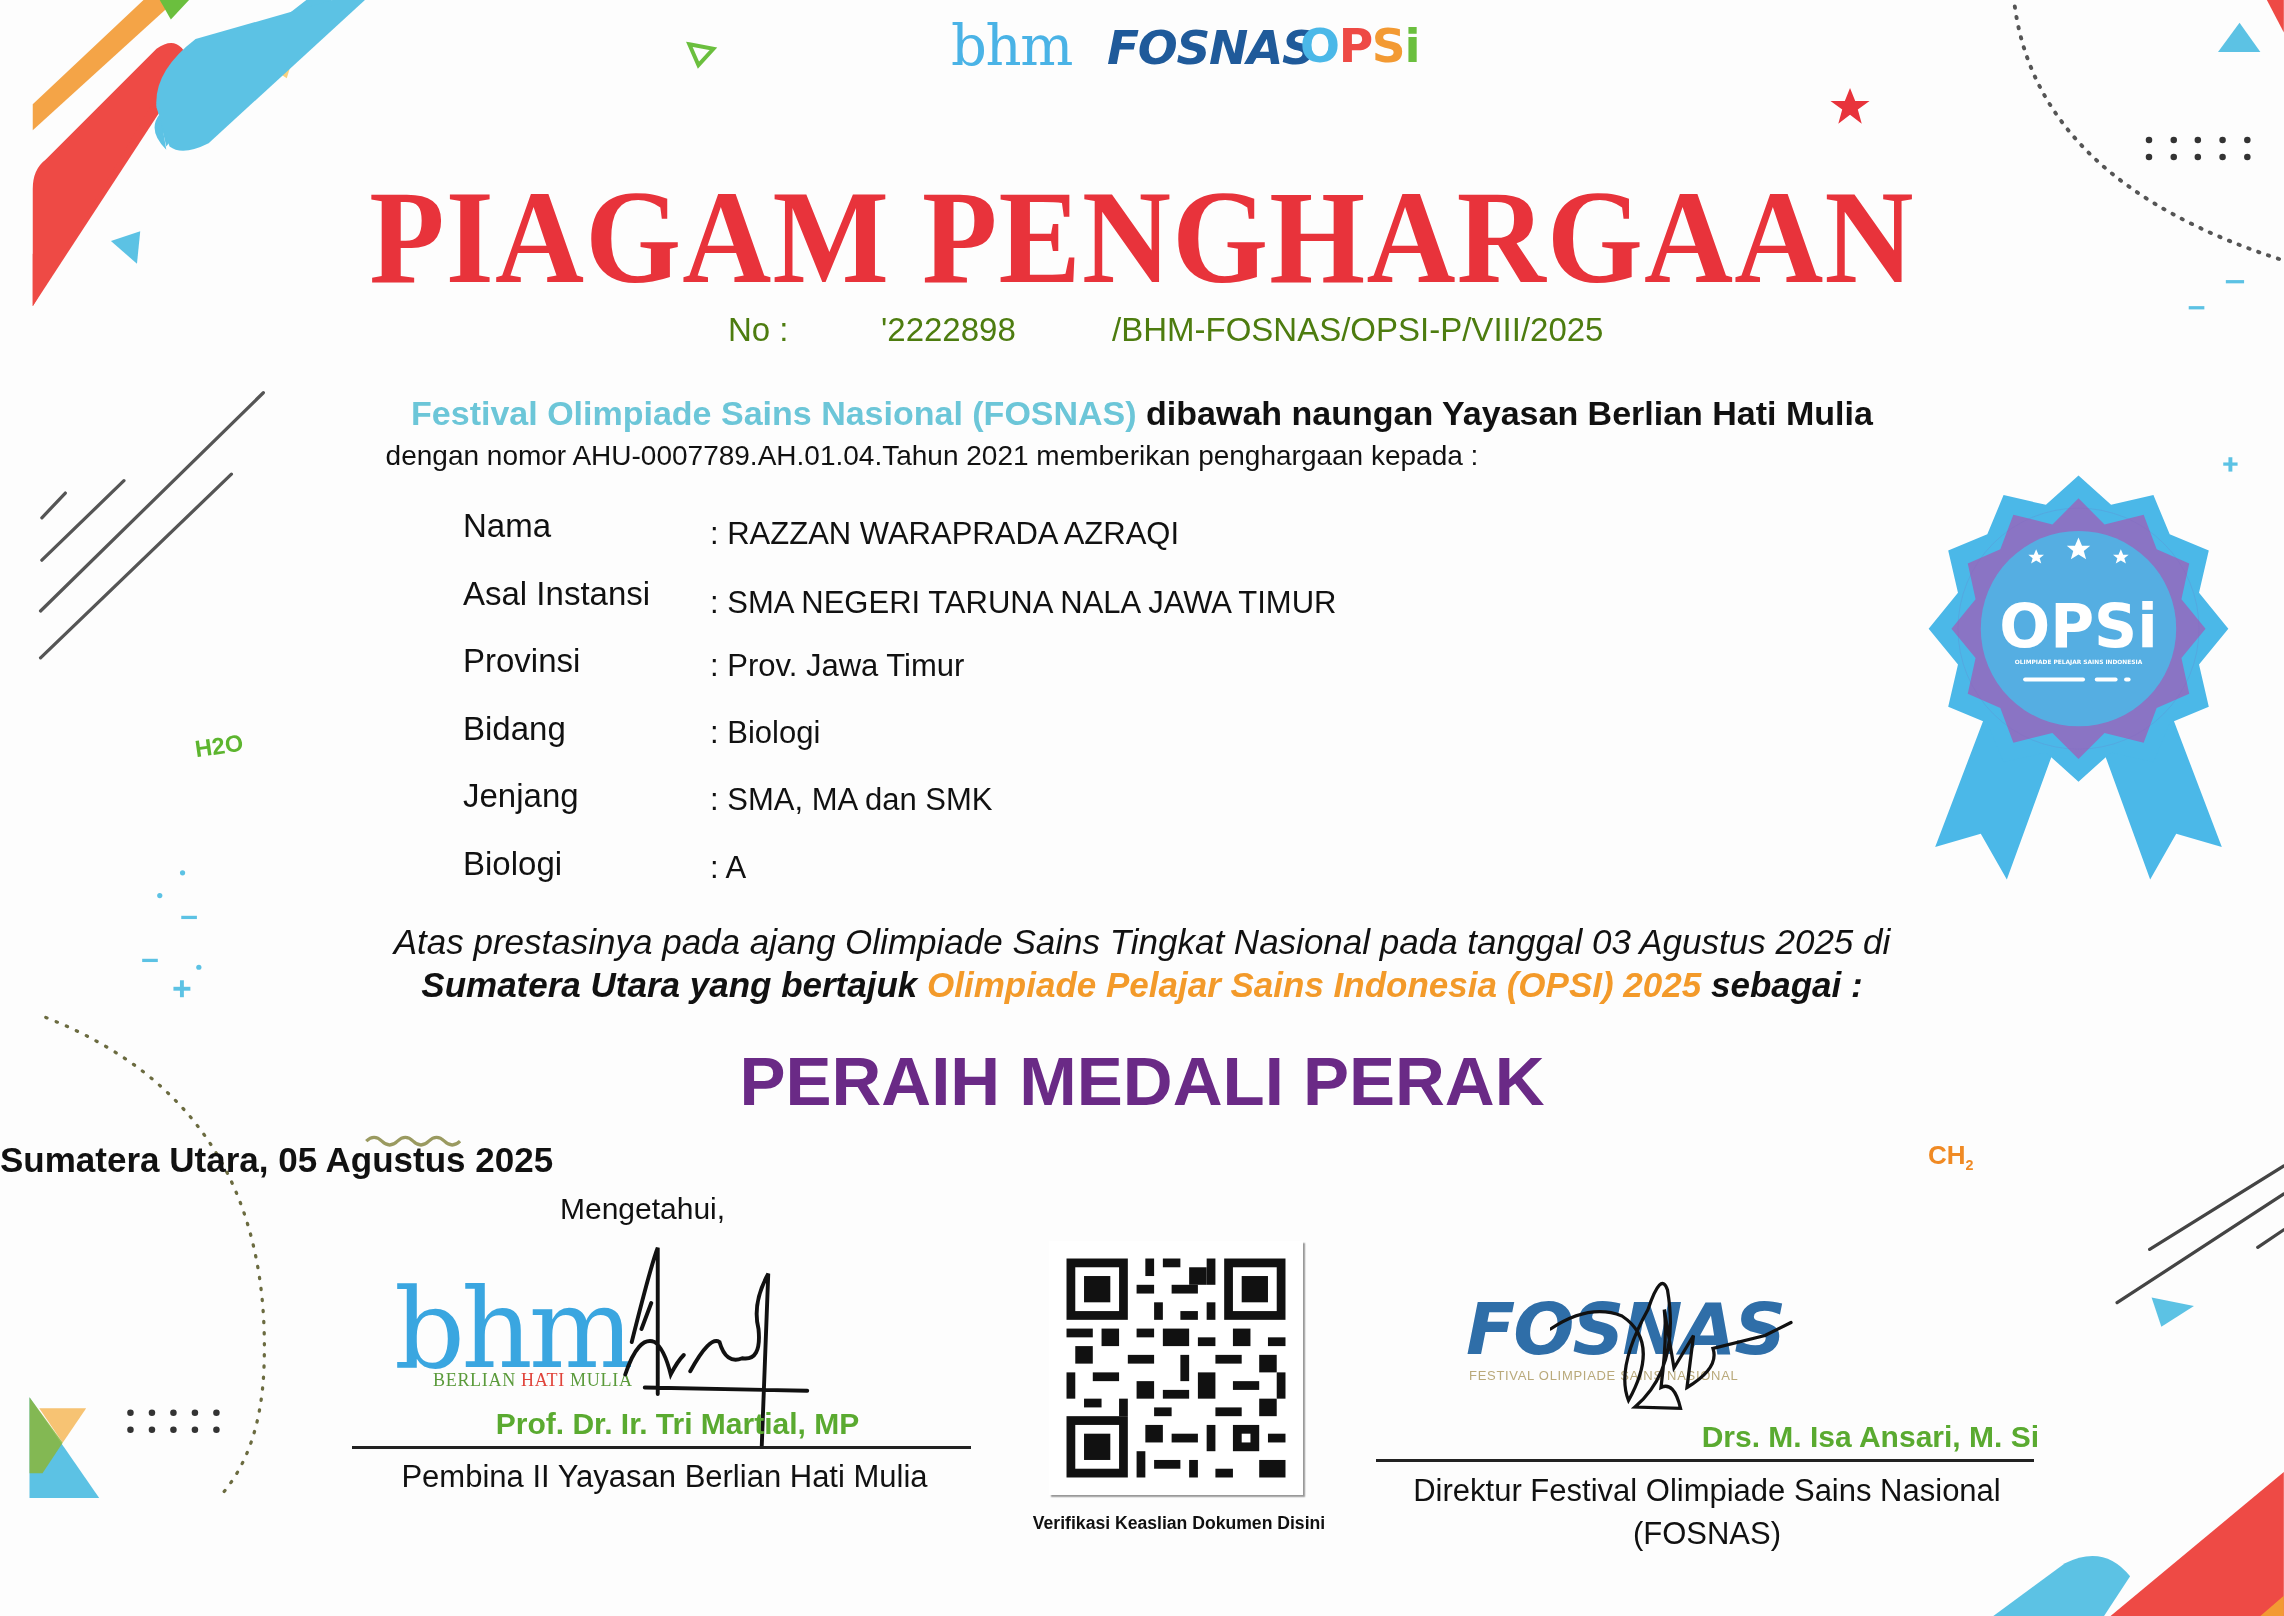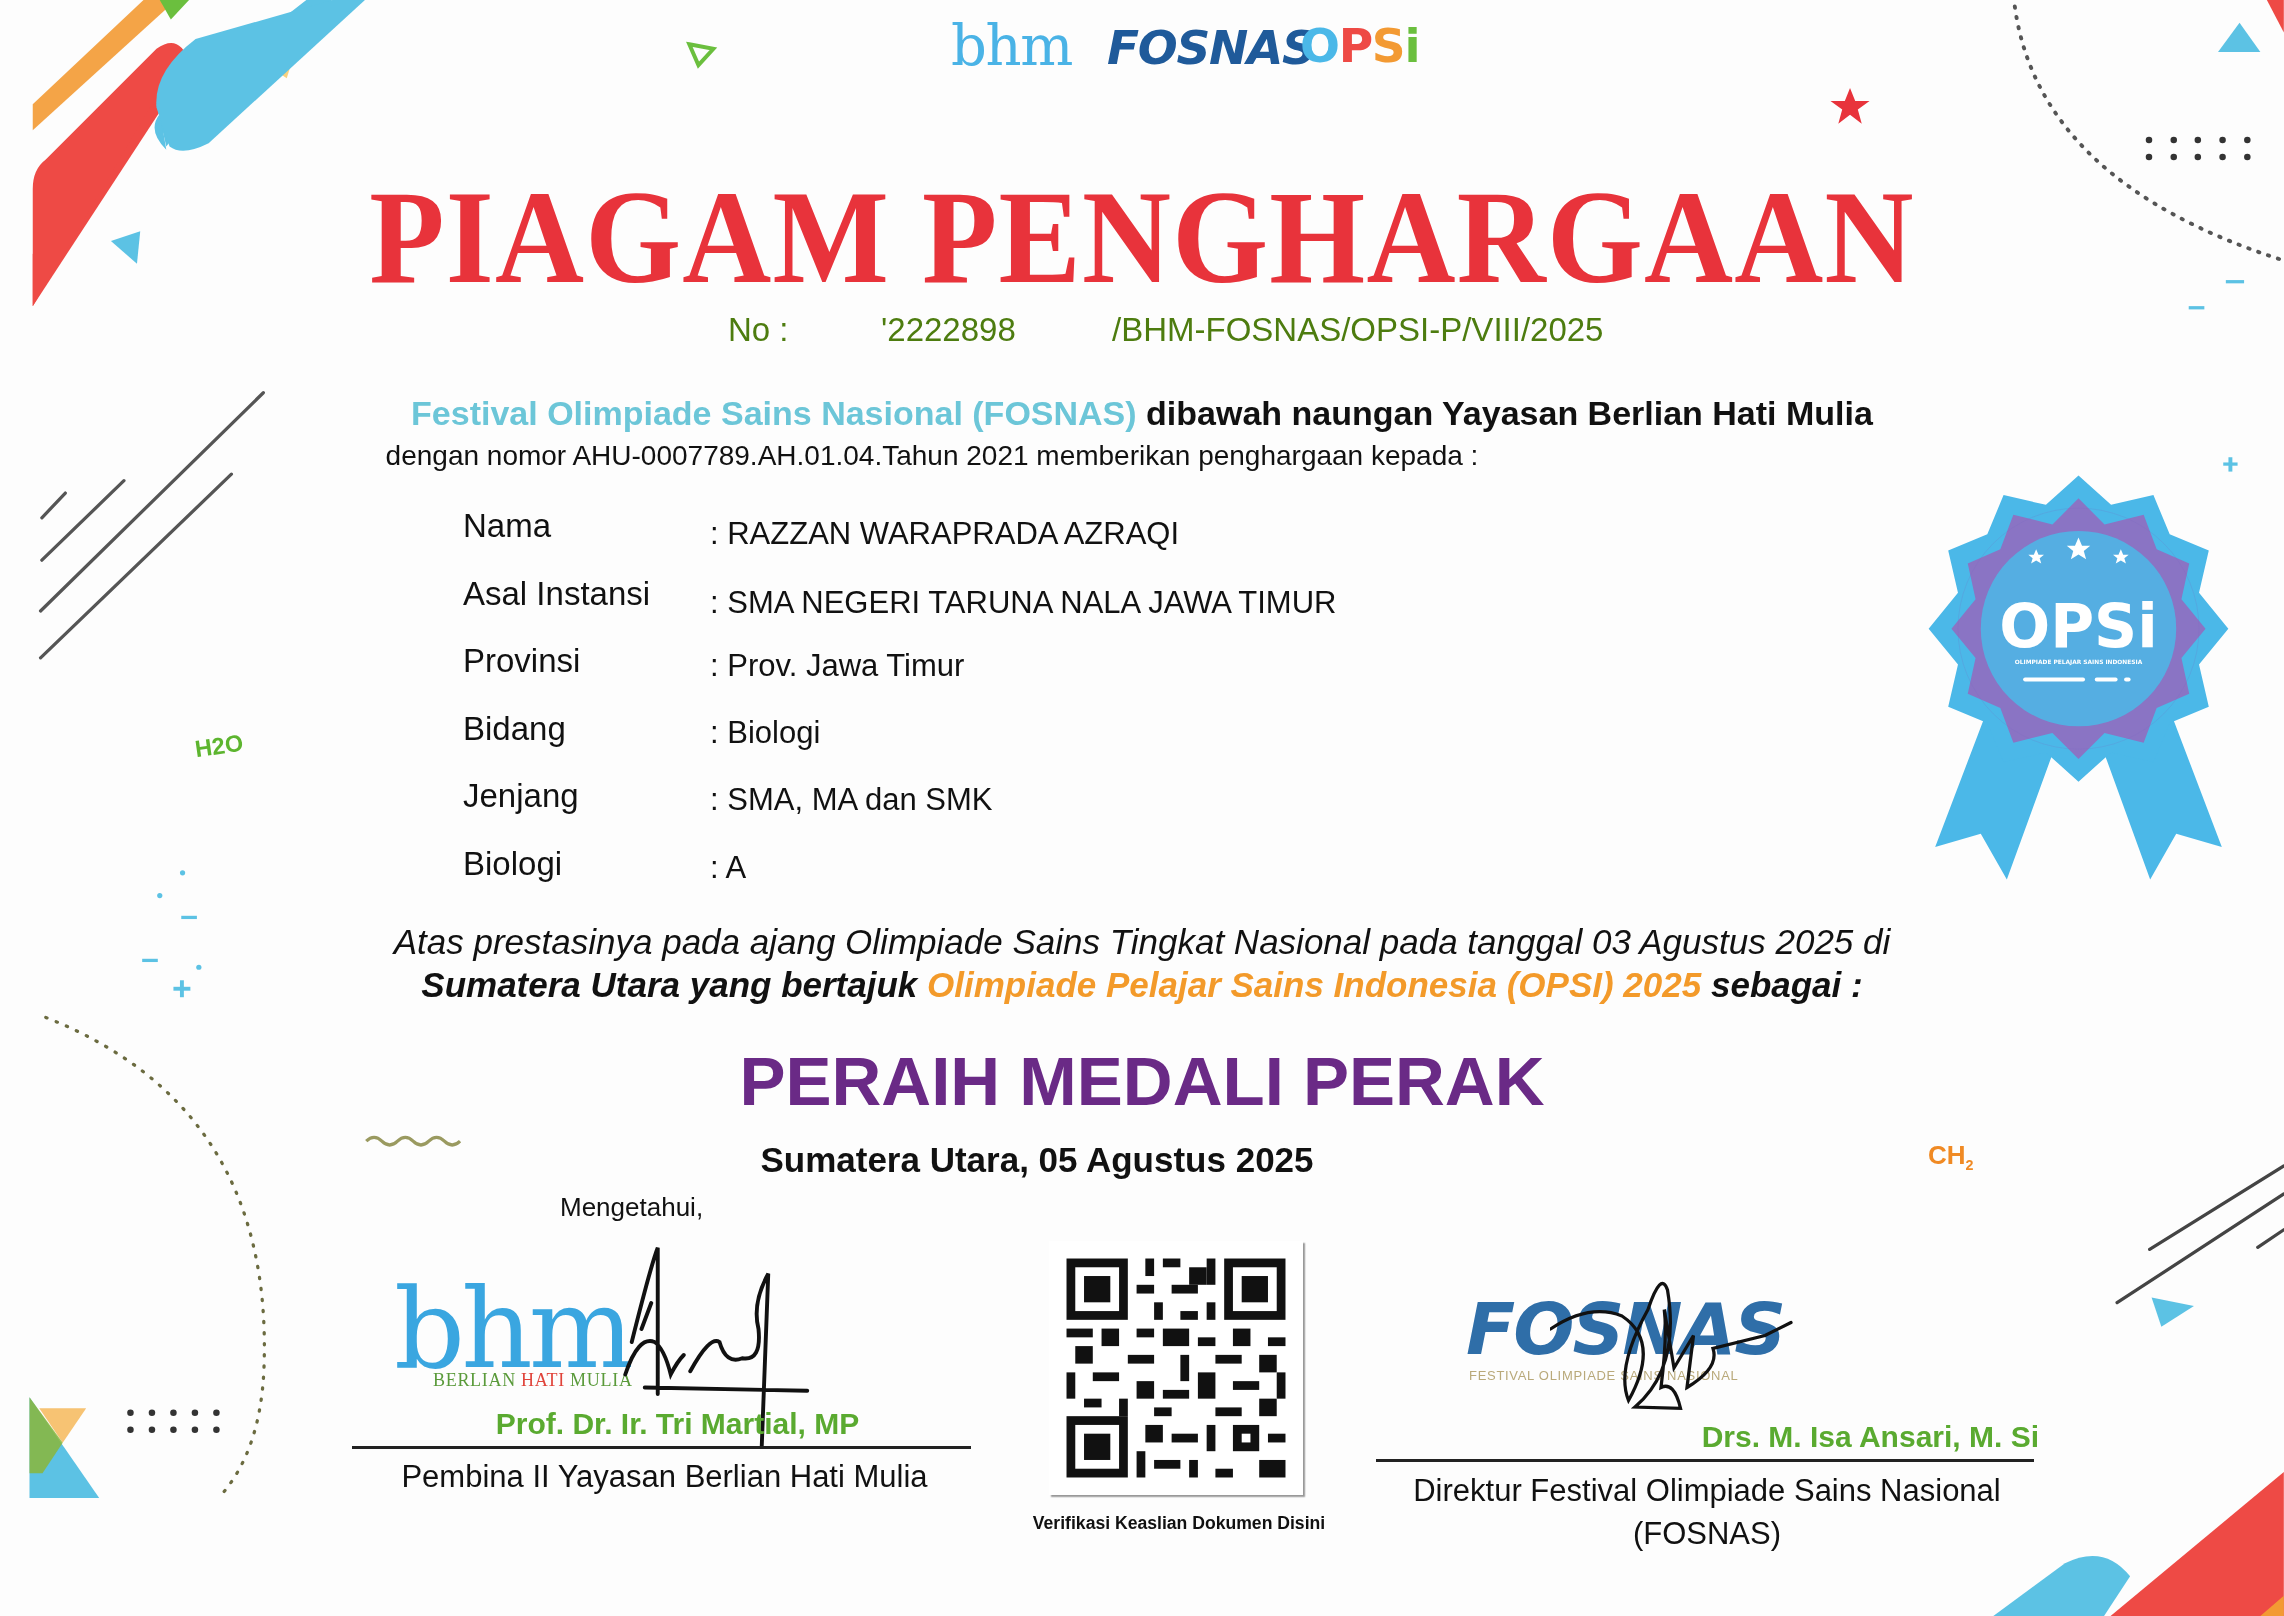--- a/index.html
+++ b/index.html
@@ -14,22 +14,22 @@
   .intro1 { left:0; width:2284px; top:394px; text-align:center; font-size:34px; }
   .intro2 { left:0; width:1864px; top:440px; text-align:center; font-size:28px; }
   .intro1 .hl { color:#6cc6d8; font-weight:bold; }
   .intro1 .b { font-weight:bold; }
   .row-label { left:463px; font-size:33px; color:#111; }
   .row-value { left:710px; font-size:31px; color:#111; }
   .para1 { left:0; width:2284px; top:922px; text-align:center; font-size:35px; font-style:italic; }
   .para2 { left:0; width:2284px; top:965px; text-align:center; font-size:35px; font-style:italic; font-weight:bold; }
   .para2 .org { color:#f39a2a; }
   .award { left:0; width:2284px; top:1042px; text-align:center; font-size:69px; font-weight:bold; color:#6a2a86; }
-  .place-date { left:0; width:1996px; top:1140px; text-align:center; font-size:35px; font-weight:bold;padding-left:39px; }
-  .mengetahui { left:560px; top:1192px; font-size:26px;text-align:right; }
+  .place-date { left:0; width:1996px; top:1140px; text-align:left; font-size:35px; font-weight:bold; }
+  .mengetahui { left:560px; top:1192px; font-size:30px;text-align:right; }
   .sig-bhm-logo { left:394px; top:1264px; font-family:"DejaVu Serif", serif; font-size:111px; color:#3aa6e0; letter-spacing:-3.9px; }
   .sig-bhm-sub { left:433px; top:1370px; font-family:"Liberation Serif", serif; font-size:18px; color:#5a9a3a; letter-spacing:0.7px; }
   .sig-bhm-sub .red { color:#e0433a; }
   .sig1-name { left:352px; width:651px; top:1407px; text-align:center; font-size:30px; font-weight:bold; color:#5aaa30; }
   .sig1-line { left:352px; top:1446px; width:619px; height:2.6px; background:#222; }
   .sig1-title { left:352px; width:625px; top:1459px; text-align:center; font-size:31px; }
   .qr-box { left:1049px; top:1241px; width:254px; height:254px; background:#fff; box-shadow:2px 2px 1.3px #999; }
   .qr-caption { left:1003px; width:352px; top:1513px; text-align:center; font-size:17.6px; font-weight:bold; }
   .sig-fos-logo { left:1466px; top:1287px; font-family:"DejaVu Sans", sans-serif; font-weight:bold; font-style:italic; font-size:72px; color:#2f6ea8; letter-spacing:-2px; }
   .sig-fos-sub { left:1469px; top:1368px; font-size:13px; color:#b9a97a; letter-spacing:0.7px; }

